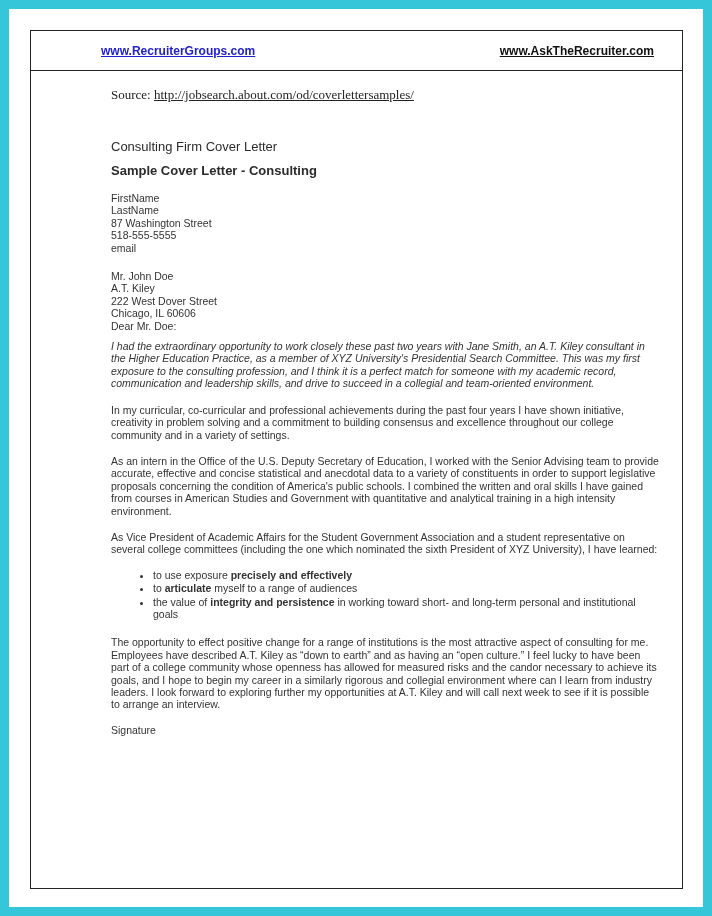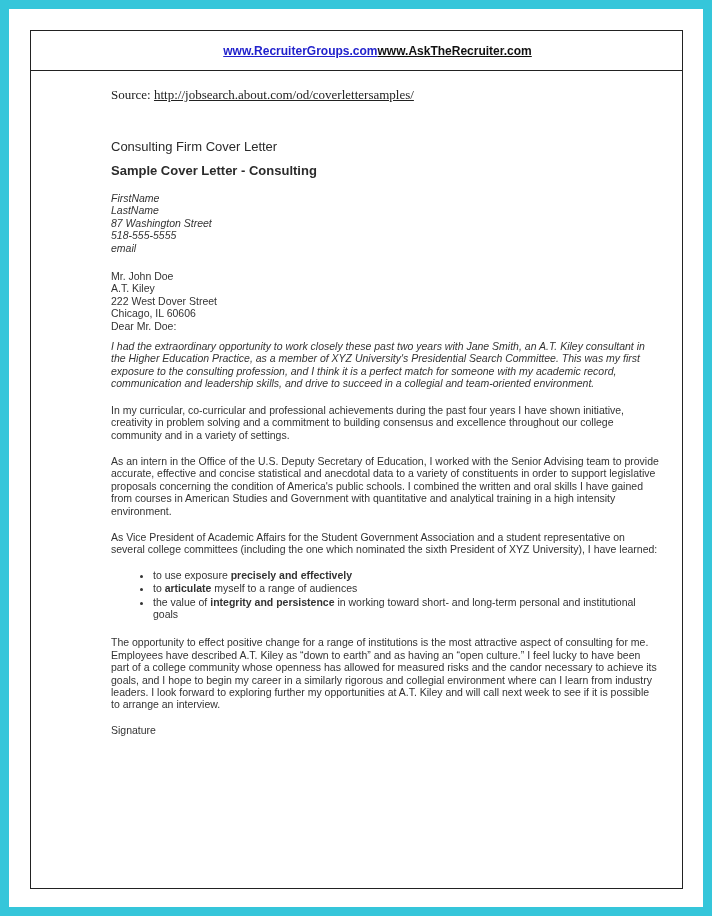--- a/index.html
+++ b/index.html
@@ -15,21 +15,21 @@
   .page {
     width:653px; height:859px;
     border:1px solid #222222;
     background:#ffffff;
     overflow:hidden;
   }
   .page-header {
     height:40px;
     border-bottom:1px solid #222222;
     display:flex;
-    justify-content:center;
+    justify-content:space-between;
     align-items:center;
     padding:0 28px 0 70px;
   }
   .link { font-size:12px; font-weight:bold; text-decoration:underline; cursor:pointer; }
   .link-blue { color:var(--link-blue, #2222cc); }
   .link-black { color:#111111; }
 
   .content { padding:16px 22px 0 80px; }
 
   .source-line {
@@ -48,21 +48,21 @@
   }
   .doc-subtitle {
     font-size:13px;
     font-weight:bold;
     color:#2b2b2b;
     margin-bottom:14px;
   }
 
   .body-text { font-size:10.5px; line-height:12.4px; color:var(--text, #333333); }
 
-  .addr-block { margin-bottom:0;font-style:italic; }
+  .addr-block { margin-bottom:0; }
   .addr-line { white-space:pre; }
 
   .date-line { margin-top:30px; }
   .recipient-block { margin-top:16px; }
 
   .para { margin-top:14px; }
   .para-first { margin-top:8px;font-style:italic; }
 
   ul.bullet-list {
     margin-top:13px;

